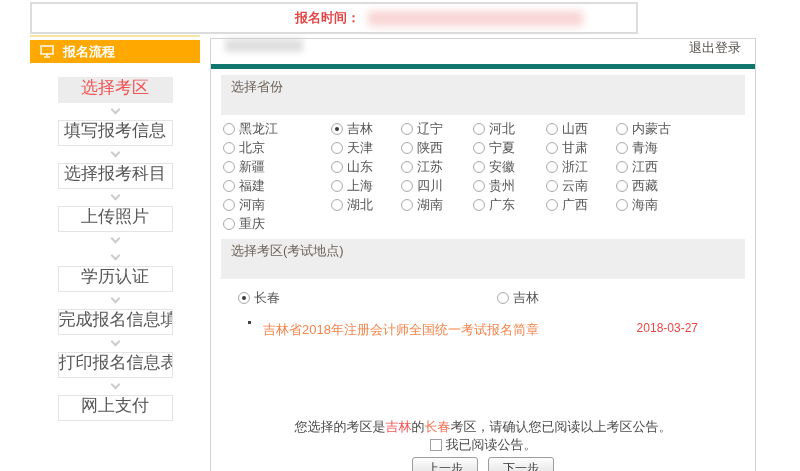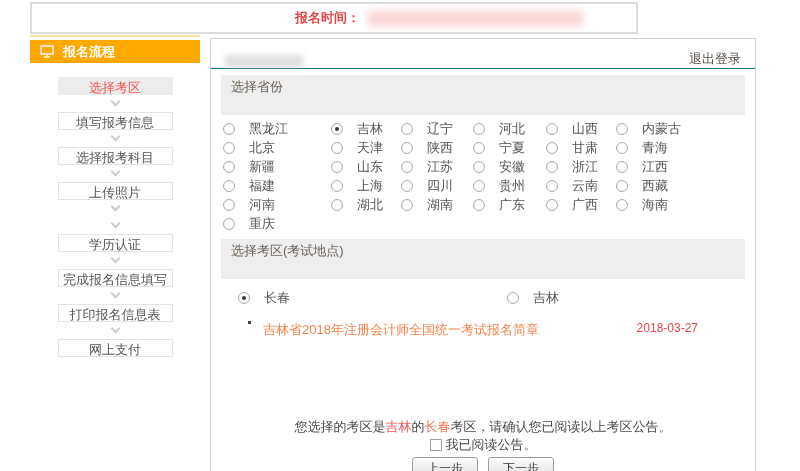--- a/index.html
+++ b/index.html
@@ -28,52 +28,52 @@
     border-top:2px solid #fbe3a2; background:#fff;
   }
   .sidebar-header {
     margin-top:3px; height:23px; background:#ffa800; color:#fff;
     display:flex; align-items:center; padding-left:10px; gap:9px;
     font-size:13px; font-weight:bold;
   }
   .monitor-icon { display:inline-flex; }
   .steps { padding-top:14px; }
   .step-box {
-    width:115px; height:18px; line-height:20px; margin:0 auto;
+    width:115px; height:26px; line-height:20px; margin:0 auto;
     border:1px solid #e4e4e4; background:#fff; color:#555;
-    font-size:13px; text-align:center; white-space:nowrap; overflow:hidden;
+    font-size:17px; text-align:center; white-space:nowrap; overflow:hidden;
   }
   .step.on .step-box { background:#ececec; border-color:#ececec; color:#f25353; }
   .step-sep { height:17px; display:flex; align-items:flex-start; justify-content:center; padding-top:3px; }
   .chev { width:7px; height:7px; border-right:2px solid #ccc; border-bottom:2px solid #ccc; transform:rotate(45deg); }
   .step:last-child .step-sep { display:none; }
 
   
   .main {
     position:absolute; left:210px; top:38px; width:546px; height:440px;
     background:#fff; border:1px solid #d2d2d2;
   }
   .user-row {
-    height:30px; display:flex; align-items:flex-end; justify-content:space-between;
-    padding:0 14px; border-bottom:1px solid #0f766e;
+    height:30px; display:flex; align-items:flex-start; justify-content:space-between;
+    padding:0 14px; border-bottom:5px solid #0f766e;
   }
   .user-redact { width:78px; height:13px; background:#c4c4c4; opacity:.55; filter:blur(3px); }
   .logout { color:#554f4a; font-size:13px; cursor:pointer; }
 
   .sec-header {
     margin:6px 10px 0; background:#eee; height:40px; line-height:24px;
     padding-left:10px; color:#6b6258; font-size:13px;
   }
 
   .prov-grid {
     margin:4px 0 0 12px; display:grid;
     grid-template-columns:108px 70px 72px 73px 70px auto;
     grid-auto-rows:19px; align-items:center;
   }
-  .opt { display:flex; align-items:center; gap:14px; font-size:13px; color:#555; cursor:pointer; white-space:nowrap;font-family:Liberation Serif, serif; }
+  .opt { display:flex; align-items:center; gap:4px; font-size:13px; color:#555; cursor:pointer; white-space:nowrap;font-family:Liberation Serif, serif; }
   .radio {
     width:12px; height:12px; border-radius:50%; border:1px solid #adadad;
     background:radial-gradient(#fff 55%,#e6e6e6); position:relative; flex:none;
   }
   .opt.on .radio::after {
     content:''; position:absolute; left:3px; top:3px; width:4px; height:4px;
     border-radius:50%; background:#3c3c3c;
   }
 
   .area-row { margin-top:9px; padding-left:27px; display:flex; height:19px; align-items:center; }

